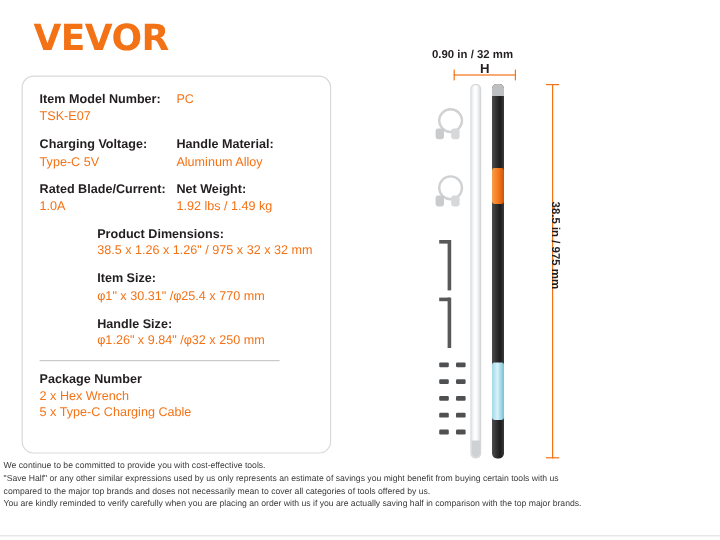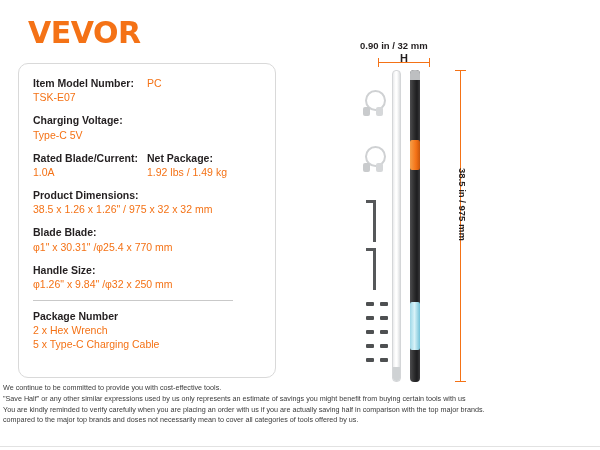--- a/index.html
+++ b/index.html
@@ -47,21 +47,21 @@
     padding: 12px 14px 0 14px;
   }
   .row {
     display: flex;
     margin-bottom: 9px;
   }
   .cell {
     flex: 1 1 50%;
     min-width: 0;
   }
-  .cell.wide { flex: 1 1 100%; }
+  .cell.wide { flex: 1 1 100%; margin-left: 48px; }
   .lbl {
     font-size: 10.5px;
     color: #231f20;
     font-weight: bold;
     line-height: 1.35;
     white-space: pre-line;
   }
   .val {
     font-size: 10.5px;
     color: #f47216;
@@ -317,43 +317,47 @@
       <div class="cell">
         <div class="val">PC</div>
       </div>
     </div>
 
     <div class="row">
       <div class="cell">
         <div class="lbl">Charging Voltage:</div>
         <div class="val">Type-C 5V</div>
       </div>
+      <div class="cell">
+        <div class="lbl">Handle Material:</div>
+        <div class="val">Aluminum Alloy</div>
+      </div>
     </div>
 
     <div class="row">
       <div class="cell">
         <div class="lbl">Rated Blade/Current:</div>
         <div class="val">1.0A</div>
       </div>
       <div class="cell">
-        <div class="lbl">Net Package:</div>
+        <div class="lbl">Net Weight:</div>
         <div class="val">1.92 lbs / 1.49 kg</div>
       </div>
     </div>
 
     <div class="row">
       <div class="cell wide">
         <div class="lbl">Product Dimensions:</div>
         <div class="val">38.5 x 1.26 x 1.26" / 975 x 32 x 32 mm</div>
       </div>
     </div>
 
     <div class="row">
       <div class="cell wide">
-        <div class="lbl">Blade Blade:</div>
+        <div class="lbl">Item Size:</div>
         <div class="val">φ1" x 30.31" /φ25.4 x 770 mm</div>
       </div>
     </div>
 
     <div class="row">
       <div class="cell wide">
         <div class="lbl">Handle Size:</div>
         <div class="val">φ1.26" x 9.84" /φ32 x 250 mm</div>
       </div>
     </div>
@@ -420,19 +424,19 @@
     <div class="screw" style="left:66px; top:304px;"></div>
     <div class="screw" style="left:80px; top:304px;"></div>
     <div class="screw" style="left:66px; top:318px;"></div>
     <div class="screw" style="left:80px; top:318px;"></div>
 
   </div>
 
   <div class="footer">
     <p>We continue to be committed to provide you with cost-effective tools.</p>
     <p>"Save Half" or any other similar expressions used by us only represents an estimate of savings you might benefit from buying certain tools with us</p>
+    <p>compared to the major top brands and doses not necessarily mean to cover all categories of tools offered by us.</p>
     <p>You are kindly reminded to verify carefully when you are placing an order with us if you are actually saving half in comparison with the top major brands.</p>
-    <p>compared to the major top brands and doses not necessarily mean to cover all categories of tools offered by us.</p>
   </div>
 
   <div class="bottom-rule"></div>
 
 </div>
 
 </body></html>

